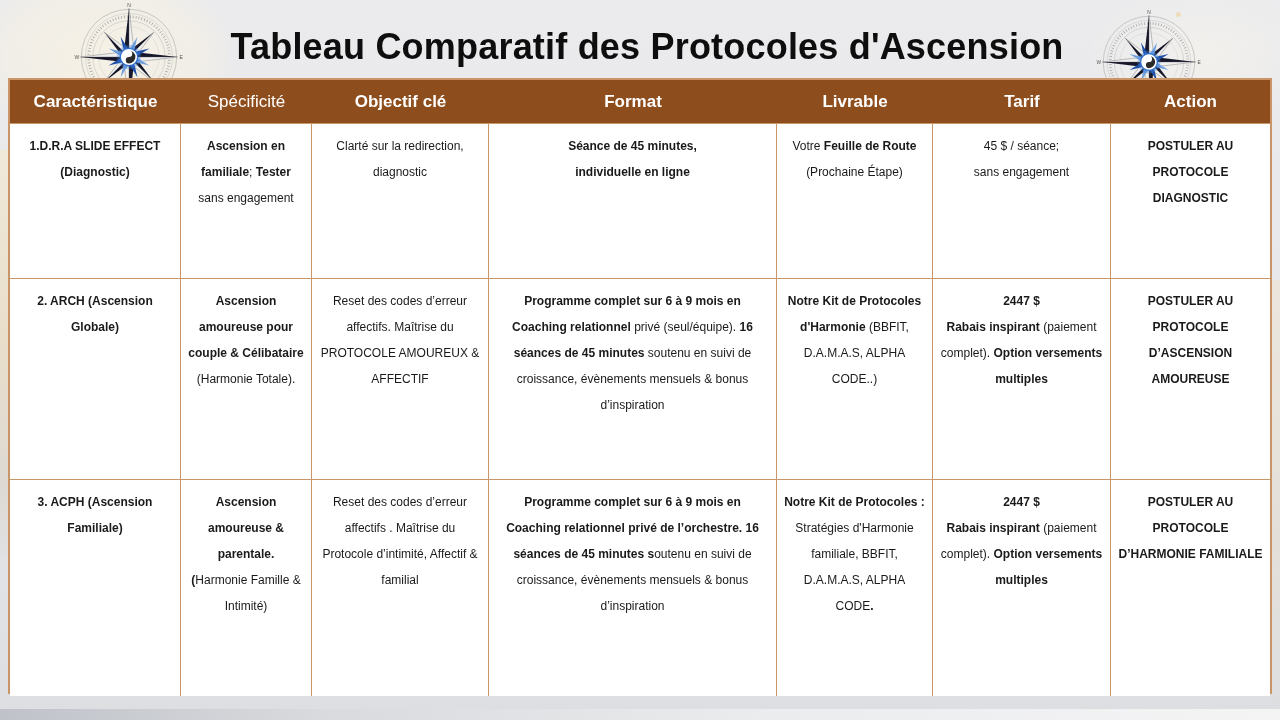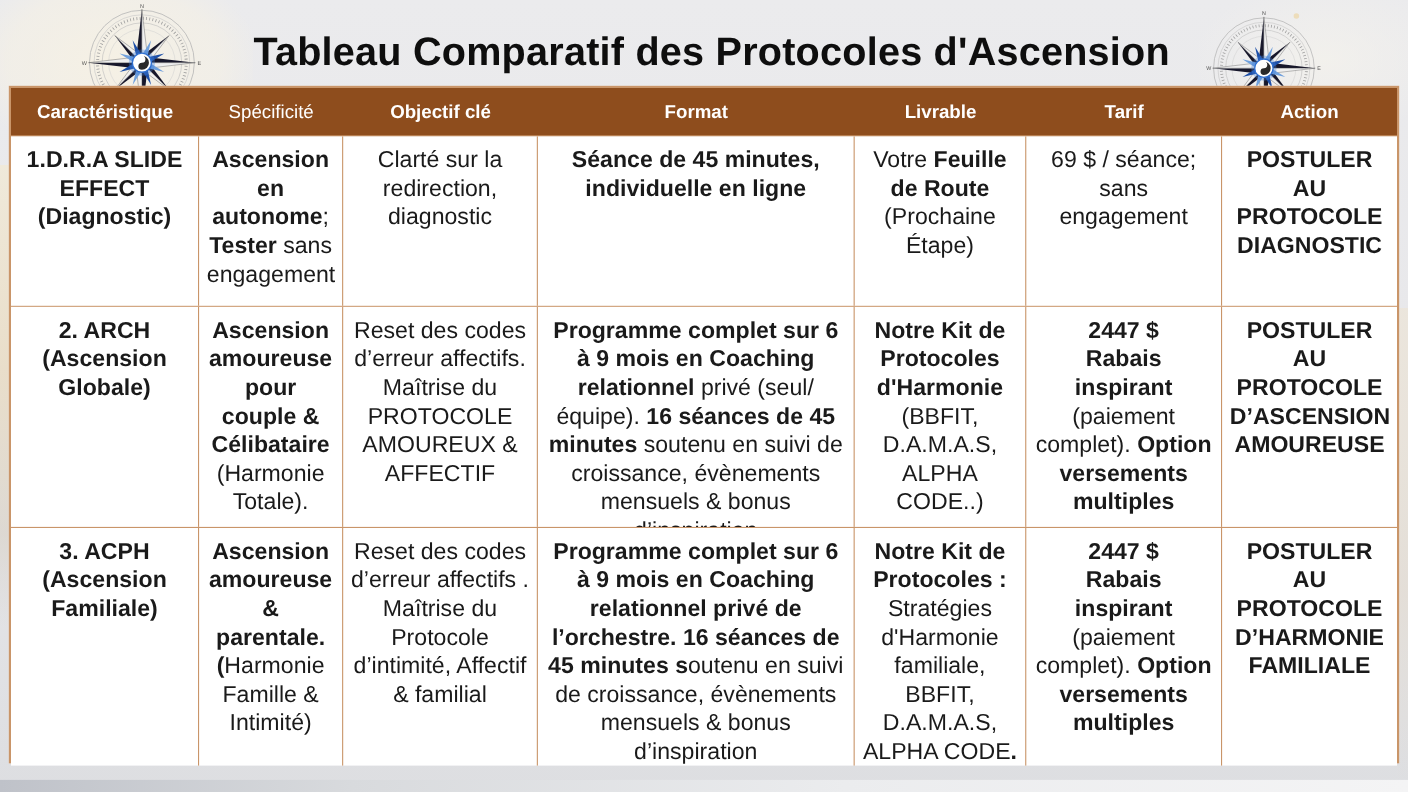--- a/index.html
+++ b/index.html
@@ -43,21 +43,21 @@
   .th.normal { font-weight:normal; color:#f3ead f; }
   .th.normal { font-weight:normal; color:#ffffff; }
   .tbody { display:block; }
   .tr { display:grid; grid-template-columns:171px 131px 177px 288px 156px 178px 159px;
     border-bottom:1px solid #c99569; background:#fff; }
   .tr:last-child { border-bottom:none; }
   .tr.r0 { height:155px; }
   .tr.r1 { height:201px; }
   .tr.r2 { height:216px; }
   .td { border-right:1px solid #c99569; padding:9px 7px 6px;
-    font-size:21px; line-height:26px; text-align:center; overflow:hidden; }
+    font-size:12px; line-height:26px; text-align:center; overflow:hidden; }
   .td:last-child { border-right:none; }
   .b { font-weight:bold; }
 
   
   .compass svg { display:block; }
 </style>
 </head>
 <body>
 
 <div class="tex tex-topleft"></div>
@@ -234,25 +234,25 @@
       <div class="th normal">Spécificité</div>
       <div class="th">Objectif clé</div>
       <div class="th">Format</div>
       <div class="th">Livrable</div>
       <div class="th">Tarif</div>
       <div class="th">Action</div>
     </div>
   <div class="tbody">
       <div class="tr r0">
         <div class="td col-caracteristique"><span class="b">1.D.R.A SLIDE EFFECT (Diagnostic)</span></div>
-        <div class="td col-specificite"><span class="b">Ascension en autonome</span><span>; </span><span class="b">Tester</span><span> sans engagement</span></div>
+        <div class="td col-specificite"><span class="b">Ascension en familiale</span><span>; </span><span class="b">Tester</span><span> sans engagement</span></div>
         <div class="td col-objectif"><span>Clarté sur la redirection, diagnostic</span></div>
         <div class="td col-format"><span class="b">Séance de 45 minutes,</span><br><span class="b">individuelle en ligne</span></div>
         <div class="td col-livrable"><span>Votre </span><span class="b">Feuille de Route</span><span> (Prochaine Étape)</span></div>
-        <div class="td col-tarif"><span>69 $ / séance;</span><br><span>sans engagement</span></div>
+        <div class="td col-tarif"><span>45 $ / séance;</span><br><span>sans engagement</span></div>
         <div class="td col-action"><span class="b">POSTULER AU PROTOCOLE DIAGNOSTIC</span></div>
       </div>
       <div class="tr r1">
         <div class="td col-caracteristique"><span class="b">2. ARCH (Ascension Globale)</span></div>
         <div class="td col-specificite"><span class="b">Ascension amoureuse pour couple &amp; Célibataire</span><span> (Harmonie Totale).</span></div>
         <div class="td col-objectif"><span>Reset des codes d’erreur affectifs. Maîtrise du PROTOCOLE AMOUREUX &amp; AFFECTIF</span></div>
         <div class="td col-format"><span class="b">Programme complet sur 6 à 9 mois en Coaching relationnel</span><span> privé (seul/équipe). </span><span class="b">16 séances de 45 minutes</span><span> soutenu en suivi de croissance, évènements mensuels &amp; bonus d’inspiration</span></div>
         <div class="td col-livrable"><span class="b">Notre Kit de Protocoles d'Harmonie</span><span> (BBFIT, D.A.M.A.S, ALPHA CODE..)</span></div>
         <div class="td col-tarif"><span class="b">2447 $</span><br><span class="b">Rabais inspirant</span><span> (paiement complet). </span><span class="b">Option versements multiples</span></div>
         <div class="td col-action"><span class="b">POSTULER AU PROTOCOLE D’ASCENSION AMOUREUSE</span></div>

